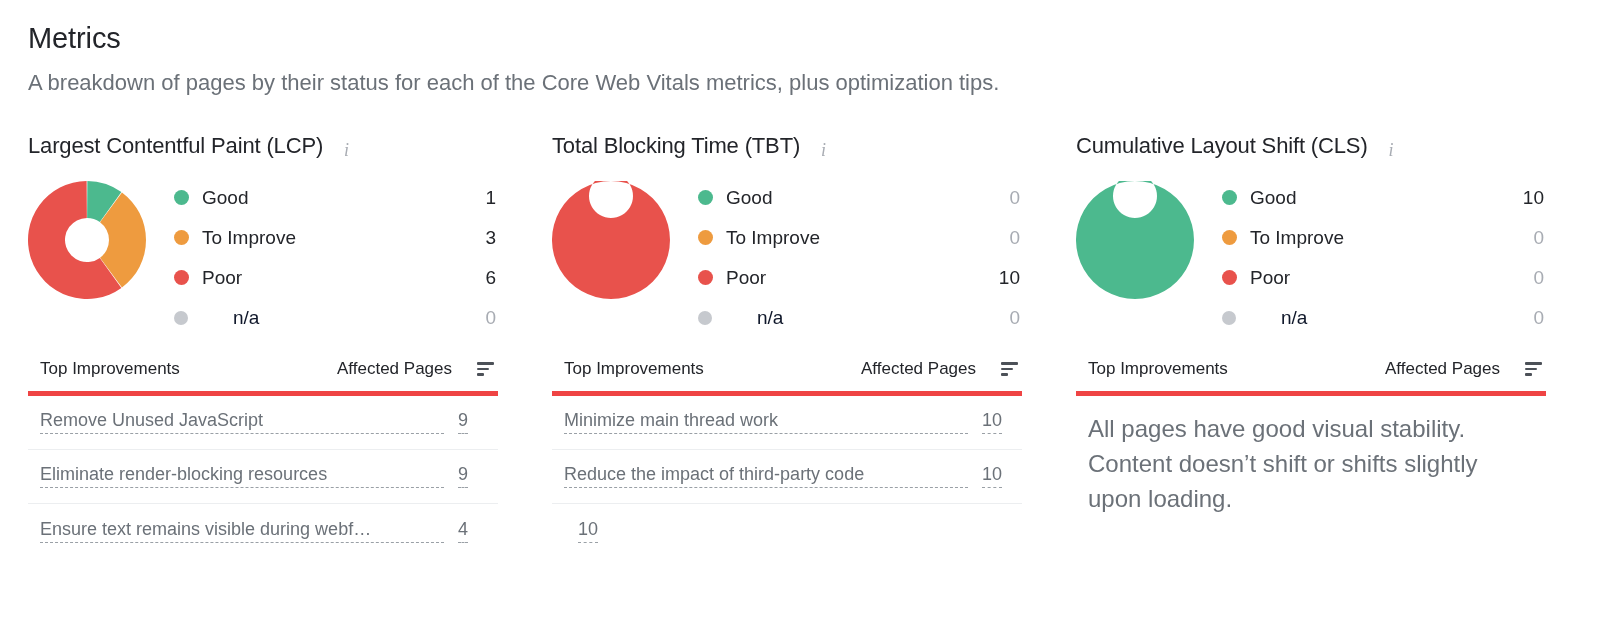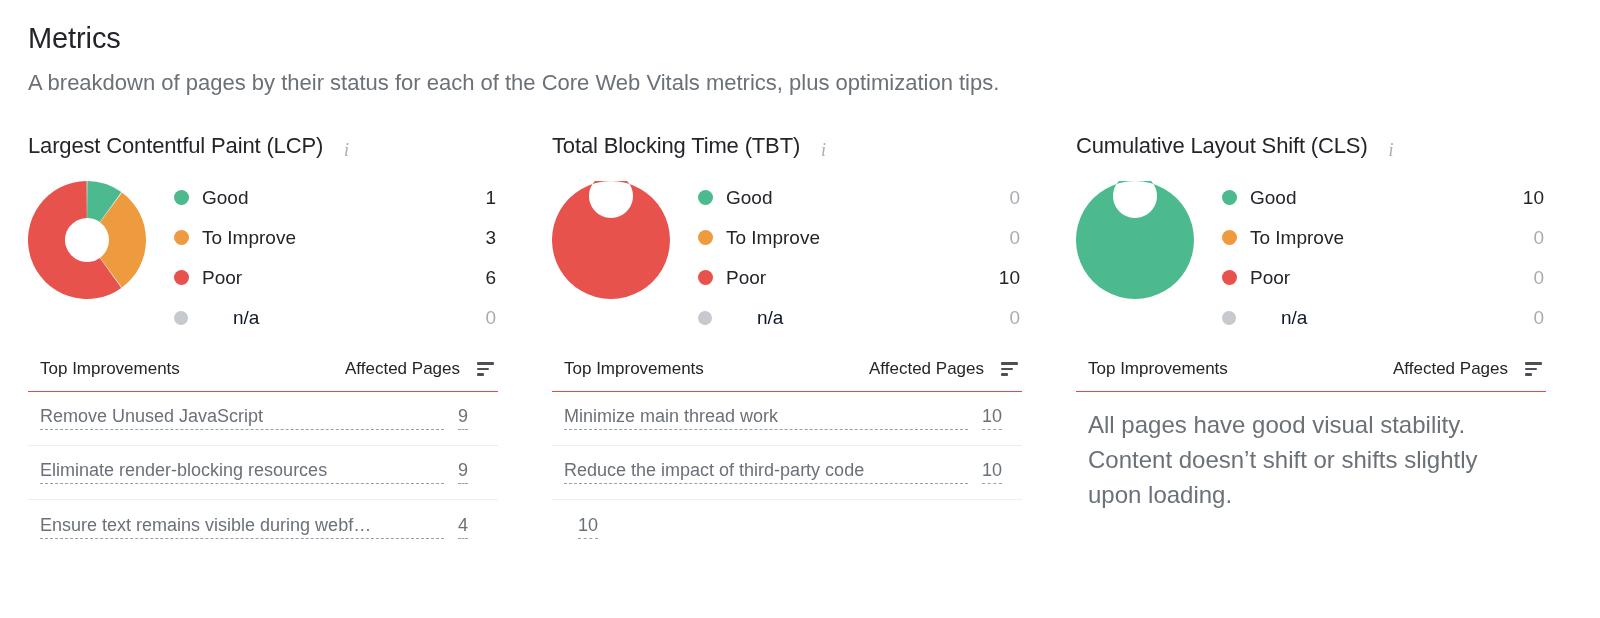--- a/index.html
+++ b/index.html
@@ -139,27 +139,27 @@
   .imp-table {
     margin-top: 24px;
     width: 470px;
   }
   .imp-head {
     display: flex;
     align-items: center;
     font-size: 17px;
     color: #23252a;
     padding: 0 4px 12px 12px;
-    border-bottom: 1px solid #ef4444;
+    border-bottom: 5px solid #ef4444;
   }
   .imp-head-left { flex: 1 1 auto; }
   .imp-head-right {
     display: flex;
     align-items: center;
-    gap: 17px;
+    gap: 25px;
   }
   .sort-icon {
     display: inline-flex;
     flex-direction: column;
     justify-content: center;
     align-items: flex-start;
     gap: 3px;
     width: 17px;
     cursor: pointer;
   }

